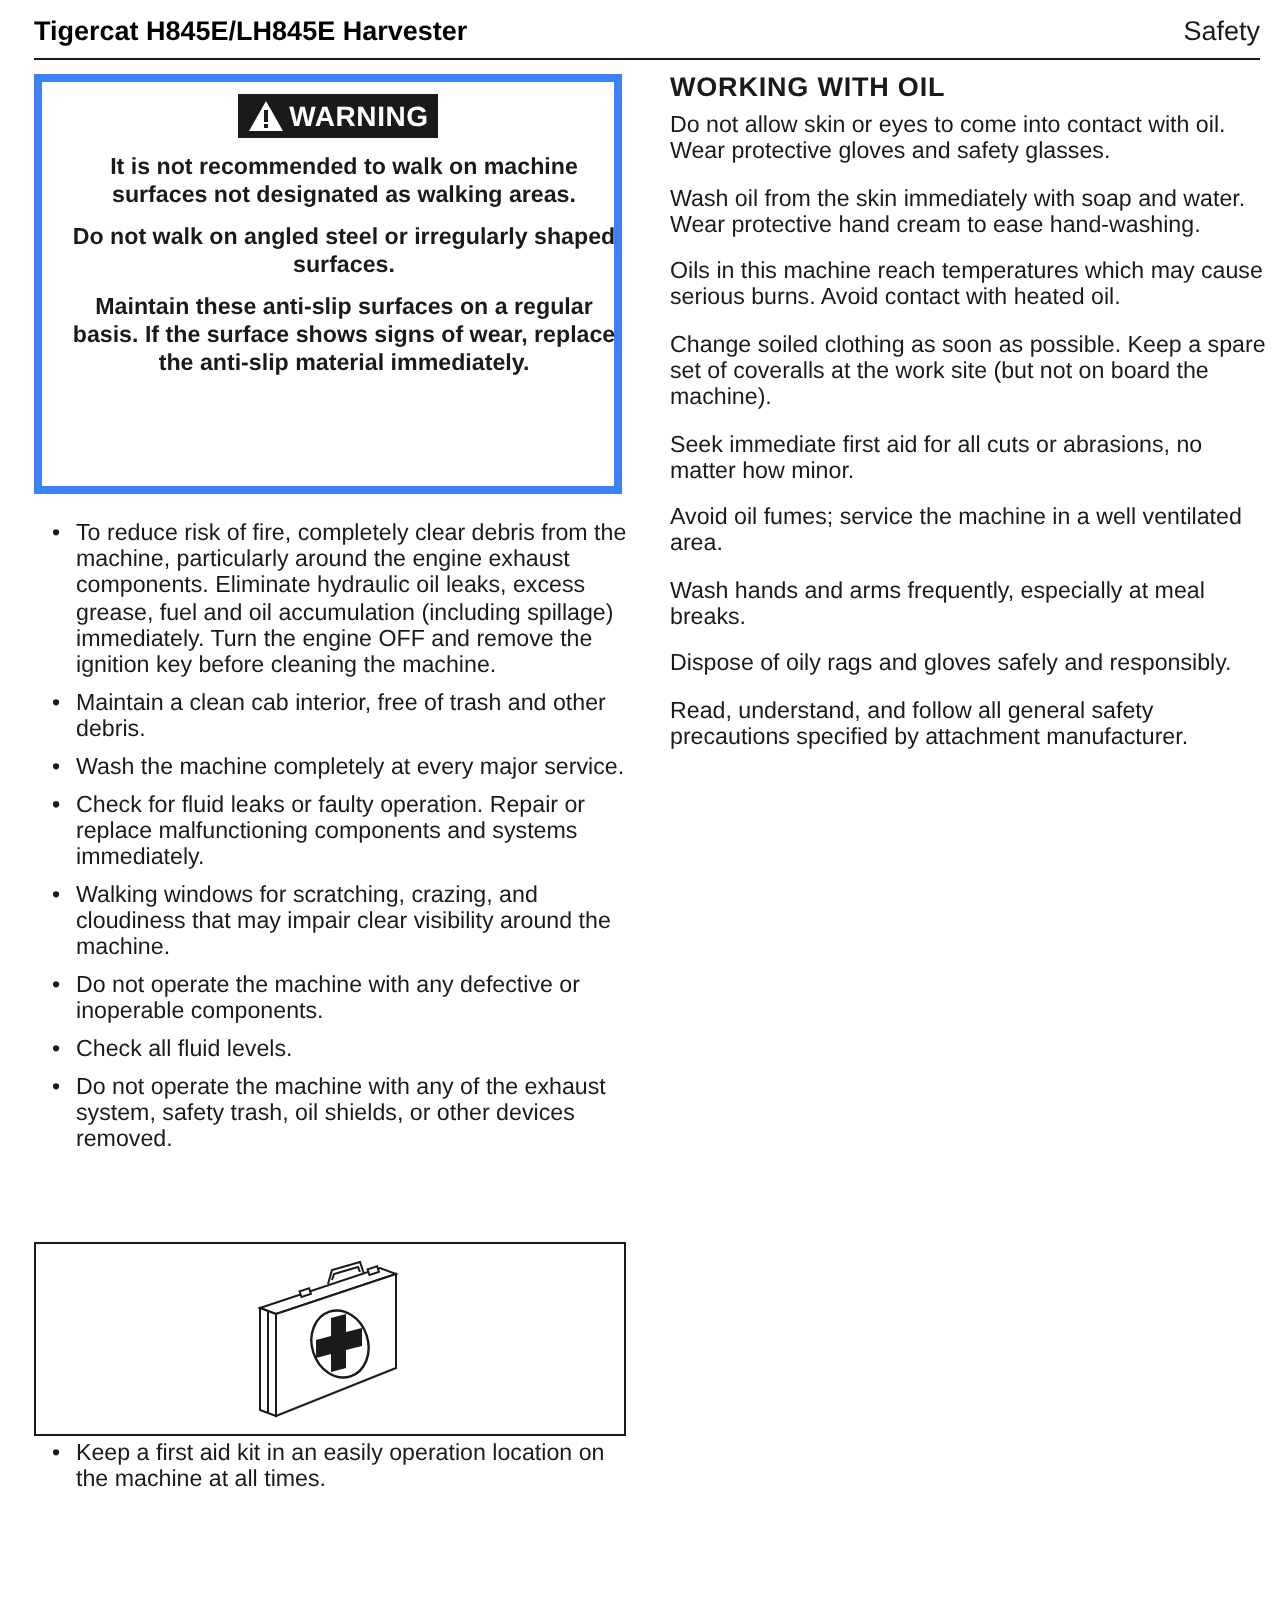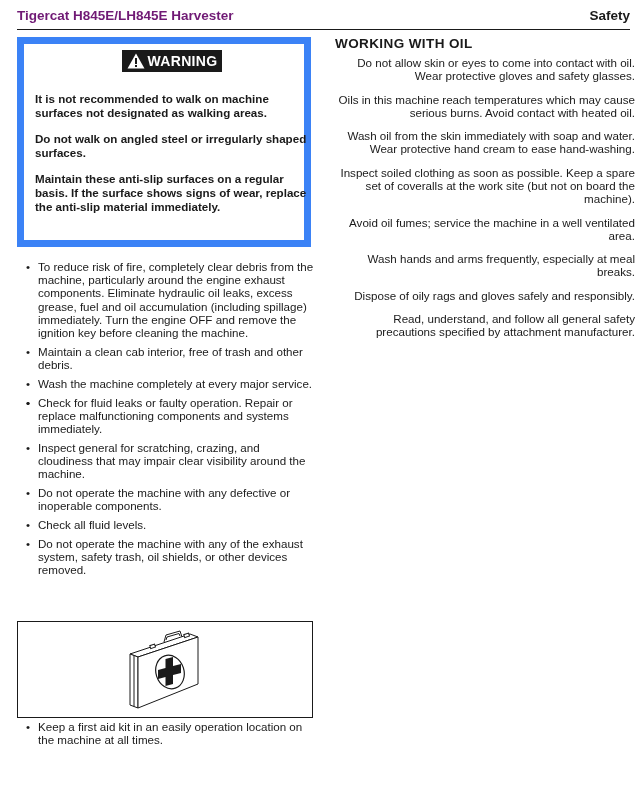--- a/index.html
+++ b/index.html
@@ -2,47 +2,47 @@
 <html><head>
 <meta charset="utf-8">
 <style>
   html, body { margin: 0; padding: 0; background: #ffffff; }
   body {
     width: 640px; height: 803px; position: relative; overflow: hidden;
     font-family: "Liberation Sans", sans-serif; color: #1a1a1a;
   }
   .header-left {
     position: absolute; left: 17px; top: 8px;
-    font-size: 13.5px; font-weight: bold; color: #701a75;
+    font-size: 13.5px; font-weight: bold; color: #000000;
   }
   .header-right {
     position: absolute; right: 10px; top: 8px;
-    font-size: 13.5px; font-weight: bold; color: #1a1a1a;
+    font-size: 13.5px; font-weight: normal; color: #1a1a1a;
   }
   .header-rule {
     position: absolute; left: 17px; right: 10px; top: 29px;
     border-top: 1px solid #1a1a1a;
   }
   
   .warning-box {
     position: absolute; left: 17px; top: 37px; width: 294px; height: 210px;
-    border: 7px solid #3b82f6; box-sizing: border-box;
+    border: 4px solid #3b82f6; box-sizing: border-box; text-align: center;
   }
   .warning-badge {
     position: absolute; left: 98px; top: 6px; width: 100px; height: 22px;
     background: #1a1a1a; color: #ffffff;
     display: flex; align-items: center; justify-content: center; gap: 3px;
     font-weight: bold; font-size: 14px; letter-spacing: 0.3px;
   }
   .warning-badge svg { display: block; }
   .warning-text {
     position: absolute; left: 11px; top: 36px; width: 280px;
     font-size: 11.6px; font-weight: bold; line-height: 14px;
   }
-  .warning-text p { margin: 12px 0 7px 0; }
+  .warning-text p { margin: 0 0 7px 0; }
 
   
   .bullets {
     position: absolute; left: 26px; top: 260px; width: 290px;
     margin: 0; padding: 0; list-style: none;
     font-size: 11.6px; line-height: 13.2px;
   }
   .bullets li { position: relative; padding-left: 12px; margin-bottom: 5.6px; }
   .bullets li .dot {
     position: absolute; left: 0; top: 0;
@@ -62,21 +62,21 @@
 
   
   .oil-title {
     position: absolute; left: 335px; top: 36px;
     font-size: 13.5px; font-weight: bold; letter-spacing: 0.4px; text-align: center;
   }
   .oil-paras {
     position: absolute; left: 335px; top: 56px; width: 300px;
     font-size: 11.6px; line-height: 13.2px;
   }
-  .oil-paras p { margin: 0 0 10.2px 0; text-align: right; }
+  .oil-paras p { margin: 0 0 10.2px 0; }
 </style>
 </head>
 <body>
 
 <div class="header-left">Tigercat H845E/LH845E Harvester</div>
 <div class="header-right">Safety</div>
 <div class="header-rule"></div>
 
 <div class="warning-box">
   <div class="warning-badge">
@@ -95,21 +95,21 @@
     <p>Maintain these anti-slip surfaces on a regular basis. If the surface shows signs of wear, replace the anti-slip material immediately.</p>
   </div>
 </div>
 
 <ul class="bullets">
   <li><span class="dot">•</span><span>To reduce risk of fire, completely clear debris from the machine, particularly around the engine exhaust components. Eliminate hydraulic oil leaks, excess grease, fuel and oil accumulation (including spillage) immediately. Turn the engine OFF and remove the ignition key before cleaning the machine.</span></li>
   <li><span class="dot">•</span><span>Maintain a clean cab interior, free of trash and other debris.</span></li>
   <li><span class="dot">•</span><span>Wash the machine completely at every major service.</span></li>
   <li><span class="dot">•</span></li>
   <li><span class="dot">•</span><span>Check for fluid leaks or faulty operation. Repair or replace malfunctioning components and systems immediately.</span></li>
-  <li><span class="dot">•</span><span>Inspect general for scratching, crazing, and cloudiness that may impair clear visibility around the machine.</span></li>
+  <li><span class="dot">•</span><span>Walking windows for scratching, crazing, and cloudiness that may impair clear visibility around the machine.</span></li>
   <li><span class="dot">•</span><span>Do not operate the machine with any defective or inoperable components.</span></li>
   <li><span class="dot">•</span><span>Check all fluid levels.</span></li>
   <li><span class="dot">•</span><span>Do not operate the machine with any of the exhaust system, safety trash, oil shields, or other devices removed.</span></li>
 </ul>
 
 <div class="firstaid-box">
   <span>
     <svg width="84" height="84" viewBox="0 0 84 84" fill="none" stroke="#1a1a1a" stroke-width="1">
 
       <path d="M38 14 L40 7 L54 3 L56 9"></path>
@@ -131,20 +131,21 @@
   </span>
 </div>
 
 <ul class="firstaid-bullet">
   <li><span class="dot">•</span><span>Keep a first aid kit in an easily operation location on the machine at all times.</span></li>
 </ul>
 
 <div class="oil-title">WORKING WITH OIL</div>
 <div class="oil-paras">
   <p>Do not allow skin or eyes to come into contact with oil. Wear protective gloves and safety glasses.</p>
+  <p>Wash oil from the skin immediately with soap and water. Wear protective hand cream to ease hand-washing.</p>
   <p>Oils in this machine reach temperatures which may cause serious burns. Avoid contact with heated oil.</p>
-  <p>Wash oil from the skin immediately with soap and water. Wear protective hand cream to ease hand-washing.</p>
-  <p>Inspect soiled clothing as soon as possible. Keep a spare set of coveralls at the work site (but not on board the machine).</p>
+  <p>Change soiled clothing as soon as possible. Keep a spare set of coveralls at the work site (but not on board the machine).</p>
+  <p>Seek immediate first aid for all cuts or abrasions, no matter how minor.</p>
   <p>Avoid oil fumes; service the machine in a well ventilated area.</p>
   <p>Wash hands and arms frequently, especially at meal breaks.</p>
   <p>Dispose of oily rags and gloves safely and responsibly.</p>
   <p>Read, understand, and follow all general safety precautions specified by attachment manufacturer.</p>
 </div>
 
 </body></html>

